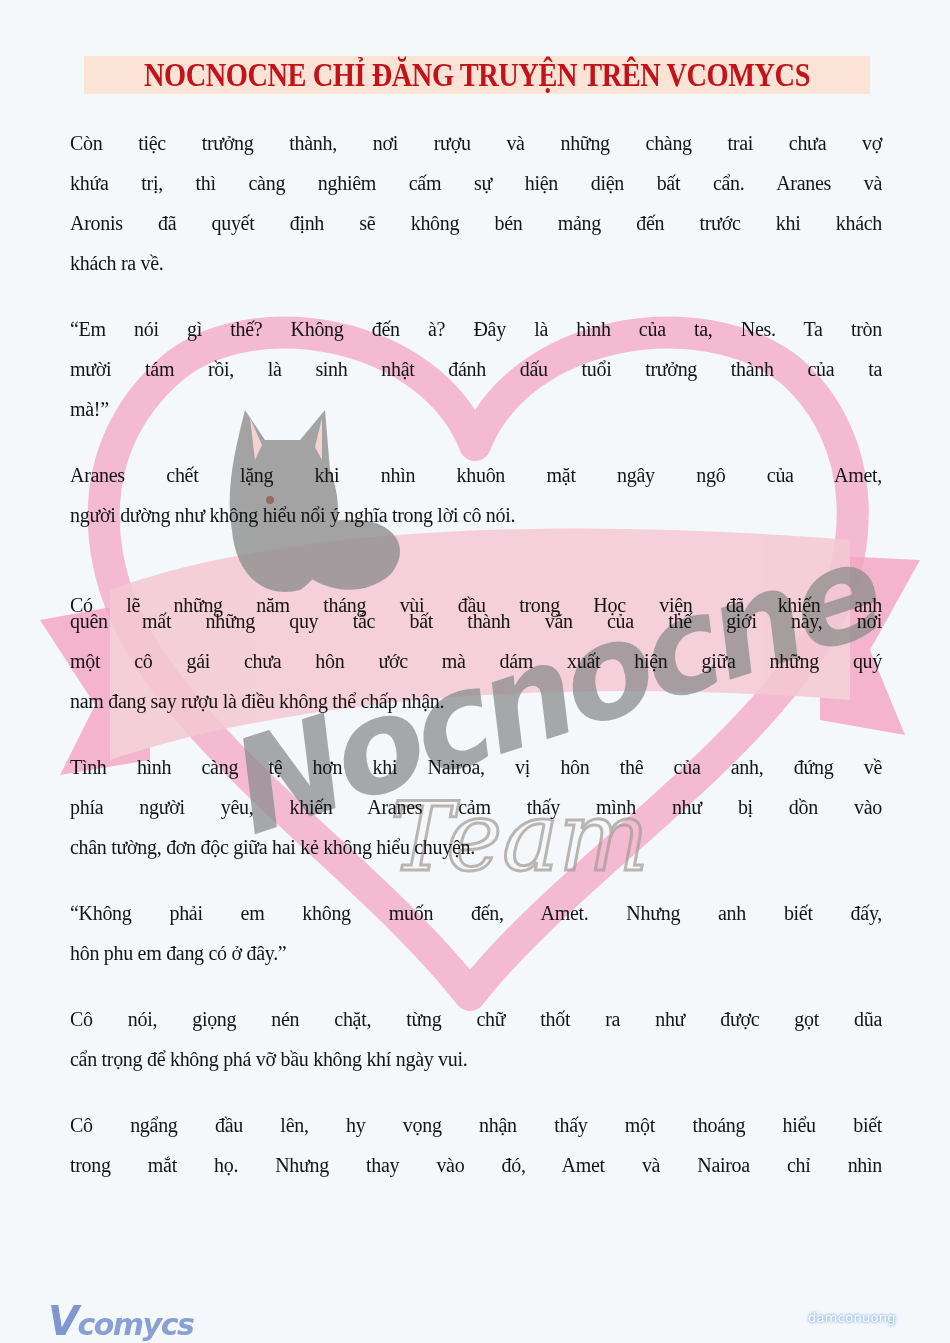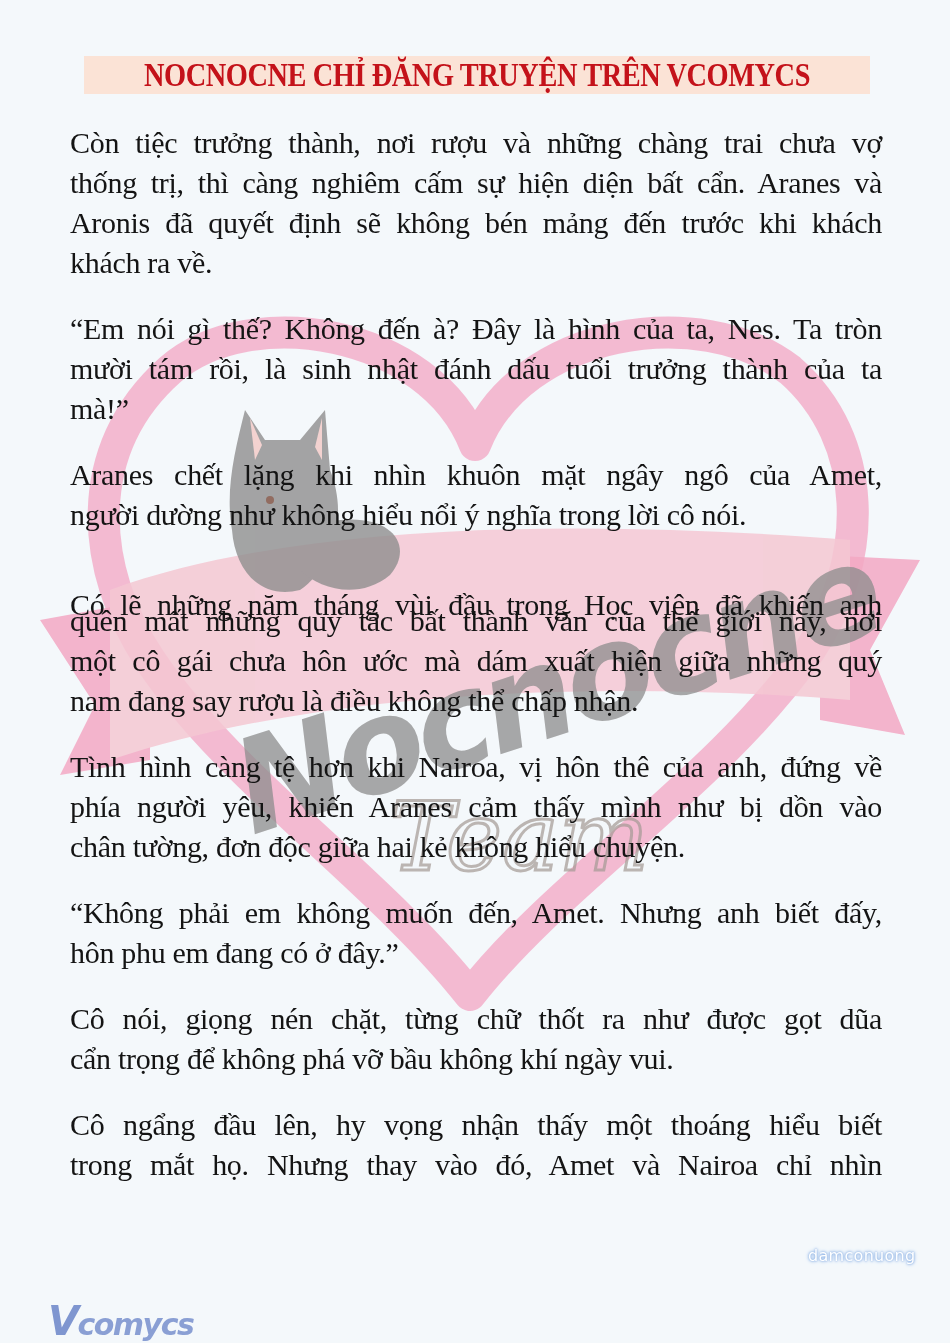--- a/index.html
+++ b/index.html
@@ -18,34 +18,34 @@
   .title {
     position: absolute; left: 84px; top: 56px; width: 786px; height: 38px;
     line-height: 38px; text-align: center;
     color: #c4121a; font-weight: bold; font-size: 33px; letter-spacing: -0.5px;
     z-index: 2; white-space: nowrap;
     transform: scaleX(0.86); transform-origin: center;
   }
   .content { position: absolute; left: 0; top: 0; width: 950px; z-index: 2; }
   .line {
     position: absolute; left: 70px; width: 812px;
-    font-size: 30px; line-height: 40px; height: 40px;
+    font-size: 20px; line-height: 40px; height: 40px;
     white-space: nowrap; letter-spacing: -0.3px;
     text-align: justify; text-align-last: justify;
   }
   .line.last { text-align-last: left; }
   .logo-vcomycs {
     position: absolute; left: 16px; top: 1298px; z-index: 2;
     font-family: "DejaVu Sans", sans-serif; font-style: italic; font-weight: bold;
     font-size: 30px; color: #8a9fd4; letter-spacing: -1.5px; margin-left: 32px;
   }
   .logo-vcomycs .v { font-size: 40px; color: #7f96d0; }
   .credit {
-    position: absolute; left: 808px; top: 1246px; z-index: 2;
-    font-family: "DejaVu Sans", sans-serif; font-size: 16px; color: #ffffff;
+    position: absolute; left: 808px; top: 1310px; z-index: 2;
+    font-family: "DejaVu Sans", sans-serif; font-size: 13px; color: #ffffff;
     text-shadow: 0 0 2px #8fb4e6, 0 0 3px #8fb4e6, 0 0 4px #a9c6ee;
     letter-spacing: 0.3px;
   }
 </style>
 </head>
 <body>
 
 <svg class="watermark" viewBox="0 0 950 1343" xmlns="http://www.w3.org/2000/svg">
 
   <path d="M475 445 C 430 330, 250 300, 170 370 C 80 450, 90 570, 150 660 C 230 780, 380 880, 470 995 C 560 880, 720 780, 810 650 C 870 560, 870 440, 790 370 C 700 300, 520 330, 475 445 Z" fill="none" stroke="#f2b6cf" stroke-width="32" stroke-linejoin="round" opacity="0.95"></path>
@@ -68,21 +68,21 @@
   <text x="390" y="870" font-family="DejaVu Serif, serif" font-style="italic" font-size="95" fill="none" stroke="#a49a94" stroke-width="3" opacity="0.7">Team</text>
 </svg>
 
 <div class="title-band"></div>
 <div class="title">NOCNOCNE CHỈ ĐĂNG TRUYỆN TRÊN VCOMYCS</div>
 
 <div class="content">
 
   <div>
     <div class="line" style="top:123px">Còn tiệc trưởng thành, nơi rượu và những chàng trai chưa vợ</div>
-    <div class="line" style="top:163px">thống trị, thì càng nghiêm cấm sự hiện diện bất cẩn. Aranes và</div>
+    <div class="line" style="top:163px">khứa trị, thì càng nghiêm cấm sự hiện diện bất cẩn. Aranes và</div>
     <div class="line" style="top:203px">Aronis đã quyết định sẽ không bén mảng đến trước khi khách</div>
     <div class="line last" style="top:243px">khách ra về.</div>
   </div>
 
   <div>
     <div class="line" style="top:309px">“Em nói gì thế? Không đến à? Đây là hình của ta, Nes. Ta tròn</div>
     <div class="line" style="top:349px">mười tám rồi, là sinh nhật đánh dấu tuổi trưởng thành của ta</div>
     <div class="line last" style="top:389px">mà!”</div>
   </div>
 

